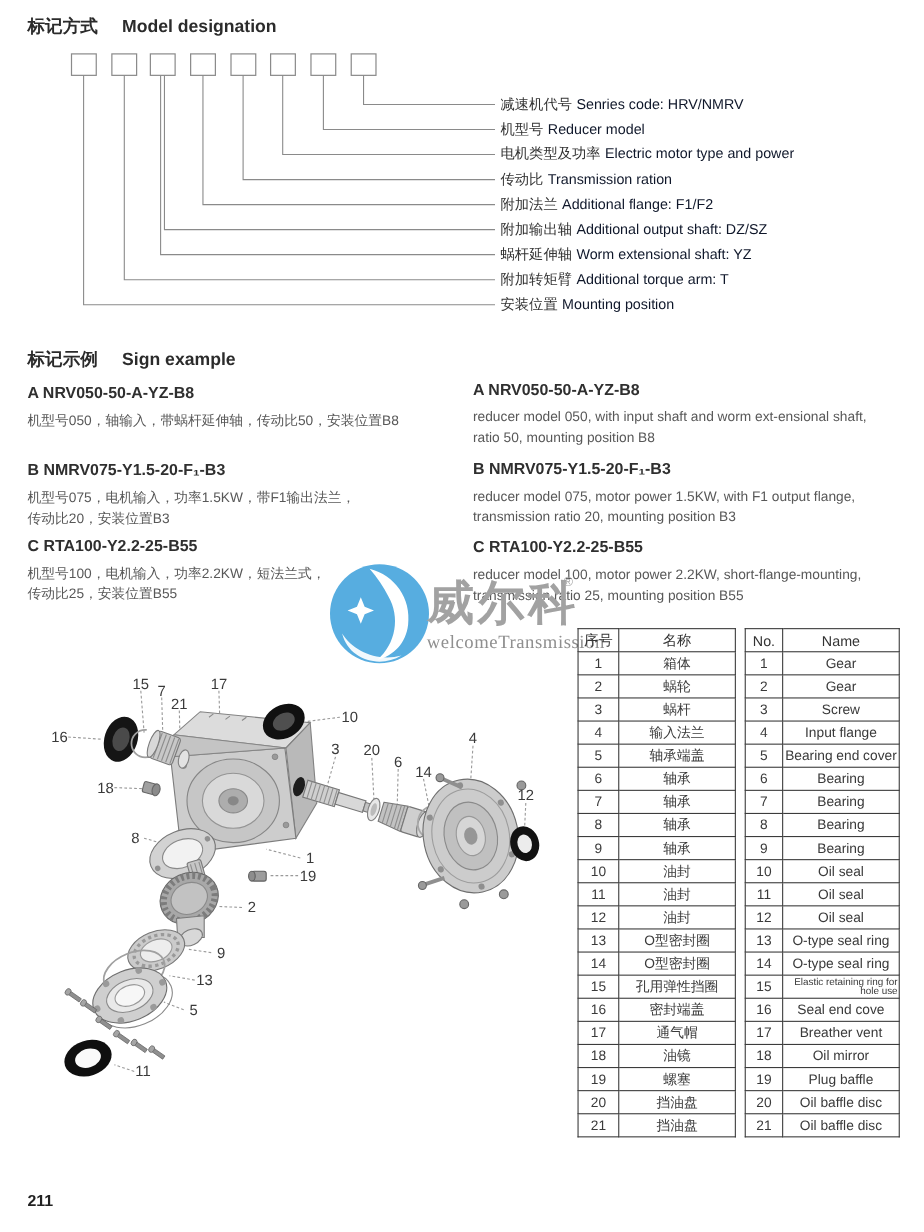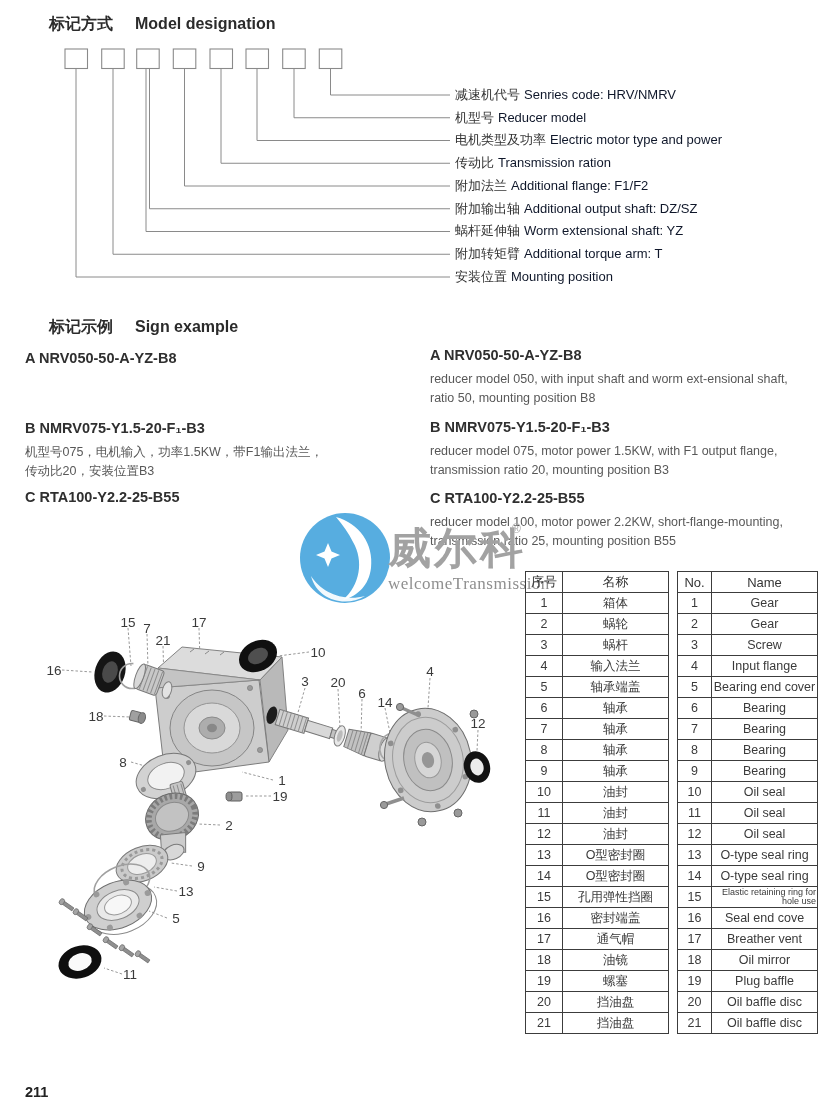--- a/index.html
+++ b/index.html
@@ -4,21 +4,21 @@
 <style>
   * { margin:0; padding:0; box-sizing:border-box; }
   html,body { background:#ffffff; }
   body {
     width:840px; height:1120px; position:relative; overflow:hidden;
     font-family:"Liberation Sans","DejaVu Sans",sans-serif; color:#333;
   }
   .abs { position:absolute; }
 
   
-  .sec-title { position:absolute; font-weight:bold; font-size:16px; color:#2b2b2b;margin-left:24px; }
+  .sec-title { position:absolute; font-weight:bold; font-size:16px; color:#2b2b2b; }
   .sec-title .zh { margin-right:22px; }
 
   
   .dlabel { position:absolute; left:455px; font-size:13px; white-space:nowrap; line-height:16px; }
   .dlabel .zh { font-weight:normal; color:#333; }
   .dlabel .en { color:#0f172a; margin-left:4px; }
 
   
   .example { position:absolute; width:395px; }
   .example .heading { font-size:14.5px; font-weight:bold; color:#2f2f2f; white-space:pre-line; }
@@ -84,28 +84,31 @@
 <div class="dlabel" style="top:223px"><span class="zh">蜗杆延伸轴</span><span class="en">Worm extensional shaft: YZ</span></div>
 <div class="dlabel" style="top:246px"><span class="zh">附加转矩臂</span><span class="en">Additional torque arm: T</span></div>
 <div class="dlabel" style="top:269px"><span class="zh">安装位置</span><span class="en">Mounting position</span></div>
 
 <div class="sec-title" style="left:25px; top:317px;">
   <span class="zh">标记示例</span><span class="en">Sign example</span>
 </div>
 
 <div class="example" style="left:25px; top:350px;">
   <div class="heading">A  NRV050-50-A-YZ-B8</div>
+  <div class="note">机型号050，轴输入，带蜗杆延伸轴，传动比50，安装位置B8</div>
 </div>
 <div class="example" style="left:25px; top:420px;">
   <div class="heading">B  NMRV075-Y1.5-20-F₁-B3</div>
   <div class="note">机型号075，电机输入，功率1.5KW，带F1输出法兰，
 传动比20，安装位置B3</div>
 </div>
 <div class="example" style="left:25px; top:489px;">
   <div class="heading">C  RTA100-Y2.2-25-B55</div>
+  <div class="note">机型号100，电机输入，功率2.2KW，短法兰式，
+传动比25，安装位置B55</div>
 </div>
 
 <div class="example" style="left:430px; top:347px;">
   <div class="heading">A  NRV050-50-A-YZ-B8</div>
   <div class="note">reducer model 050, with input shaft and worm ext-ensional shaft,
 ratio 50, mounting position B8</div>
 </div>
 <div class="example" style="left:430px; top:419px;">
   <div class="heading">B  NMRV075-Y1.5-20-F₁-B3</div>
   <div class="note">reducer model 075, motor power 1.5KW, with F1 output flange,

